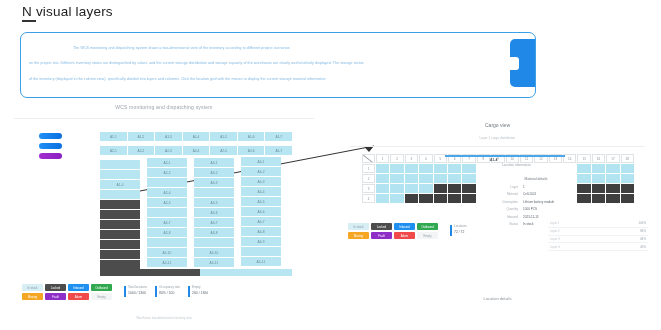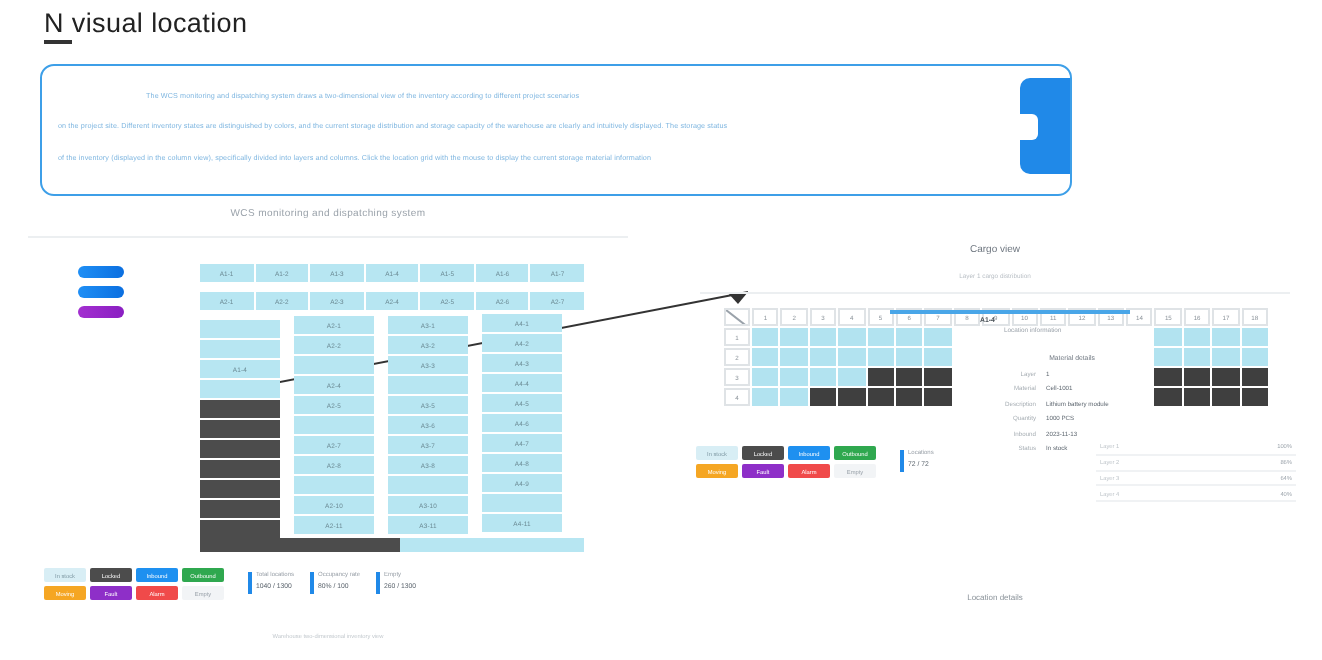--- a/index.html
+++ b/index.html
@@ -151,21 +151,21 @@
   .rss-lbl{font-size:2.9px;color:#bfc5ca;}
   .rss-val{font-size:2.9px;color:#9aa2aa;}
   #right-foot{
     position:absolute;left:0;top:186px;width:315px;text-align:center;
     font-size:4px;color:#8a9299;
   }
 </style>
 </head>
 <body>
 
-<div id="page-title">N visual location</div>
+<div id="page-title">N visual layers</div>
 <div id="title-underline"></div>
 
 <div id="intro-box">
   <div class="intro-line" id="il1">The WCS monitoring and dispatching system draws a two-dimensional view of the inventory according to different project scenarios</div>
   <div class="intro-line" id="il2">on the project site. Different inventory states are distinguished by colors, and the current storage distribution and storage capacity of the warehouse are clearly and intuitively displayed. The storage status</div>
   <div class="intro-line" id="il3">of the inventory (displayed in the column view), specifically divided into layers and columns. Click the location grid with the mouse to display the current storage material information</div>
   <div id="intro-tab"></div>
 </div>
 
 <svg id="arrow-svg" viewBox="0 0 280 60">

